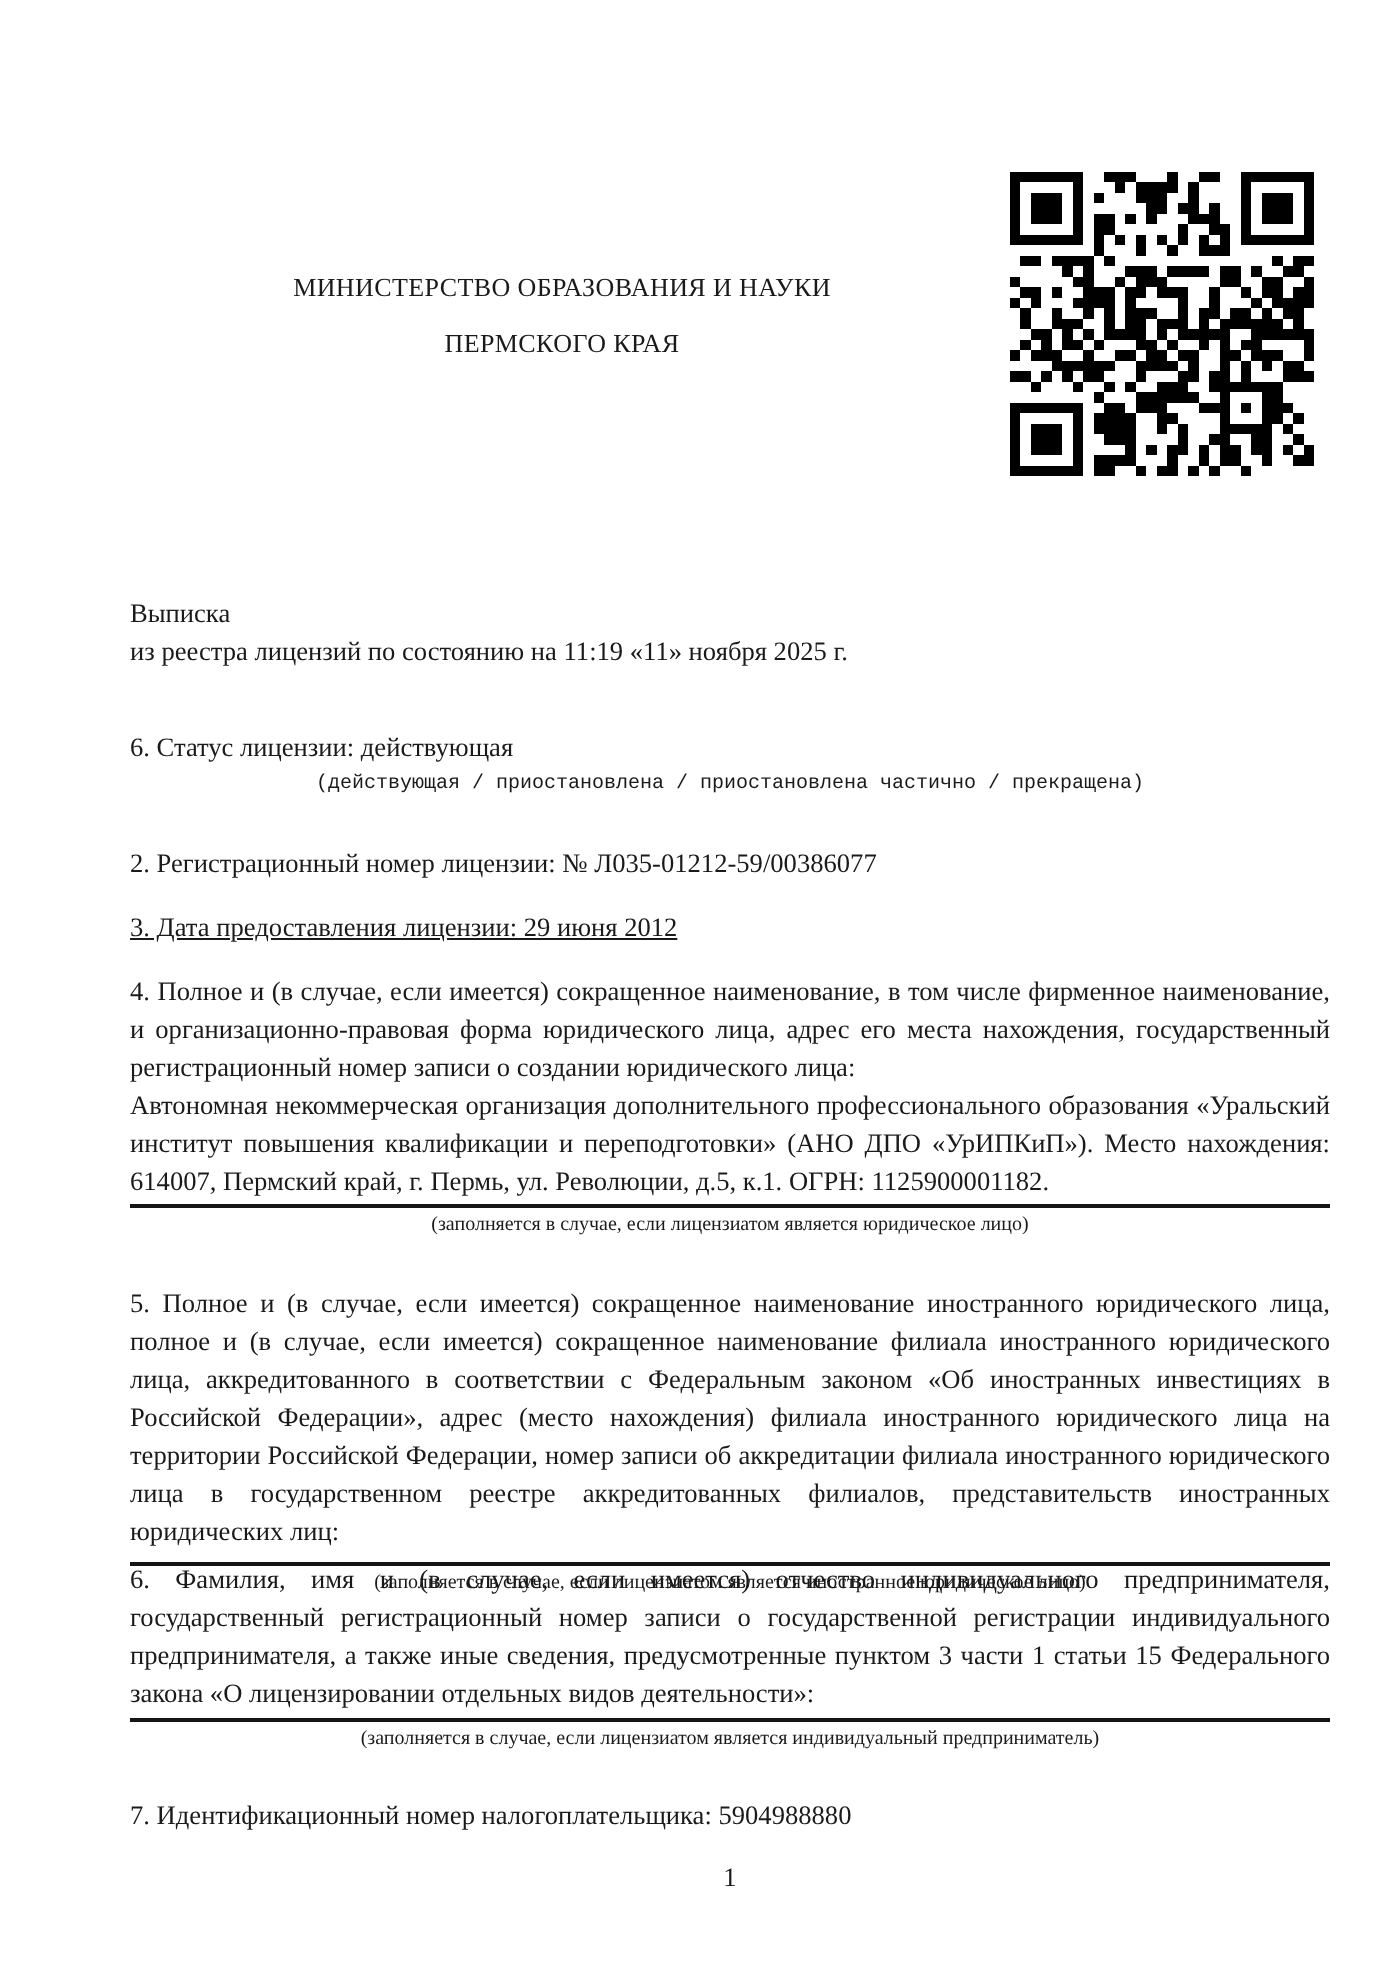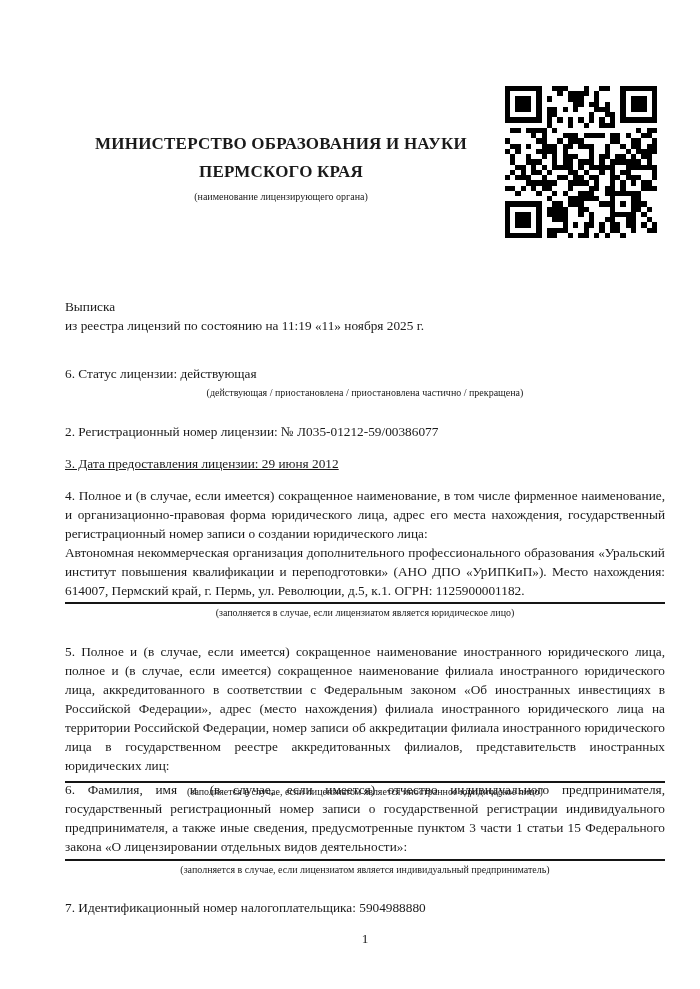--- a/index.html
+++ b/index.html
@@ -12,26 +12,26 @@
     font-family:"Liberation Serif","DejaVu Serif",serif;
     font-size:13.3px;
     line-height:19px;
     overflow:hidden;
   }
   .abs{position:absolute;}
   .content-w{left:65px;width:600px;}
   .qr-box{left:505px;top:86px;width:152px;height:152px;}
   .qr-box svg{display:block;width:152px;height:152px;shape-rendering:crispEdges;}
   .org-header{left:65px;top:130px;width:432px;text-align:center;}
-  .org-line{font-weight:bold;font-size:17px;line-height:28px;letter-spacing:.2px;}
+  .org-line{font-weight:normal;font-size:13px;line-height:28px;letter-spacing:.2px;}
   .small-cap{font-size:10px;line-height:14px;color:#1a1a1a;}
   .org-header .small-cap{margin-top:4px;}
   .doc-title{top:297px;}
   .item1{top:364px;}
-  .cap1{top:386px;text-align:center;}
+  .cap1{top:386px;text-align:center;font-family:Liberation Mono, monospace;}
   .item2{top:422px;}
   .item3{top:454px;text-decoration:underline;}
   .sec4{top:466px;margin-top:20px;}
   .sec5{top:621px;margin-top:21px;}
   .sec6{top:780px;}
   .item7{top:898px;}
   .page-num{top:929px;text-align:center;}
   .just{text-align:justify;text-justify:inter-word;}
   .rule{height:2px;background:#151515;margin-top:2px;}
   .sec5 .rule{margin-top:6px;}
@@ -468,21 +468,20 @@
         <rect x="15" y="28" width="1" height="1"></rect>
         <rect x="17" y="28" width="1" height="1"></rect>
         <rect x="19" y="28" width="1" height="1"></rect>
         <rect x="22" y="28" width="1" height="1"></rect>
       </svg>
     </div>
 
   <div class="abs org-header">
     <div class="org-line">МИНИСТЕРСТВО ОБРАЗОВАНИЯ И НАУКИ</div>
     <div class="org-line">ПЕРМСКОГО КРАЯ</div>
-    <div class="small-cap">(наименование лицензирующего органа)</div>
   </div>
 
   <div class="abs content-w doc-title">
     <div>Выписка</div>
     <div>из реестра лицензий по состоянию на 11:19 «11» ноября 2025 г.</div>
   </div>
 
   <div class="abs content-w item1">6. Статус лицензии: действующая</div>
   <div class="abs content-w cap1 small-cap">(действующая / приостановлена / приостановлена частично / прекращена)</div>
 

